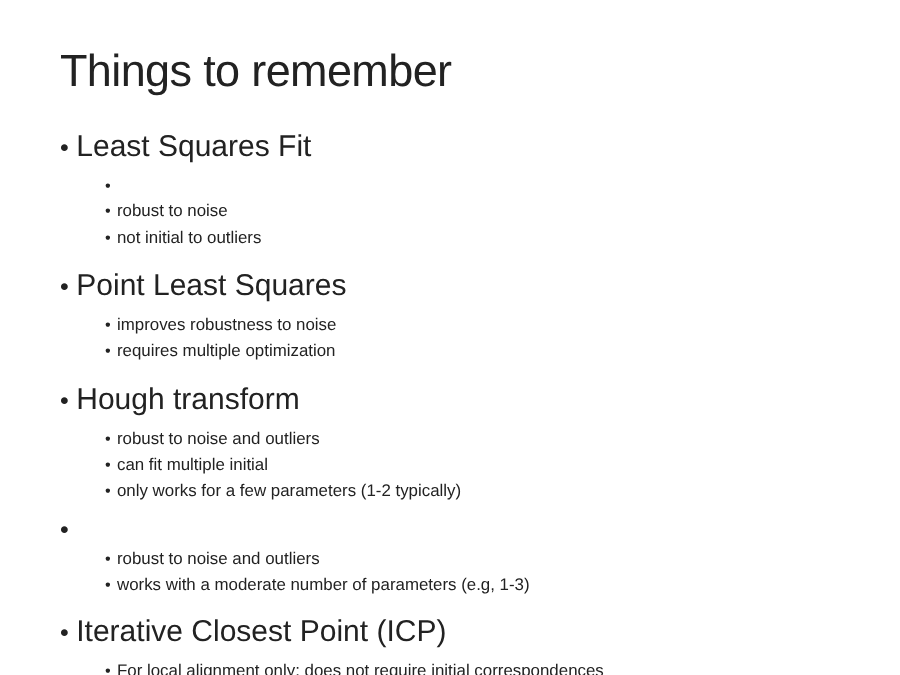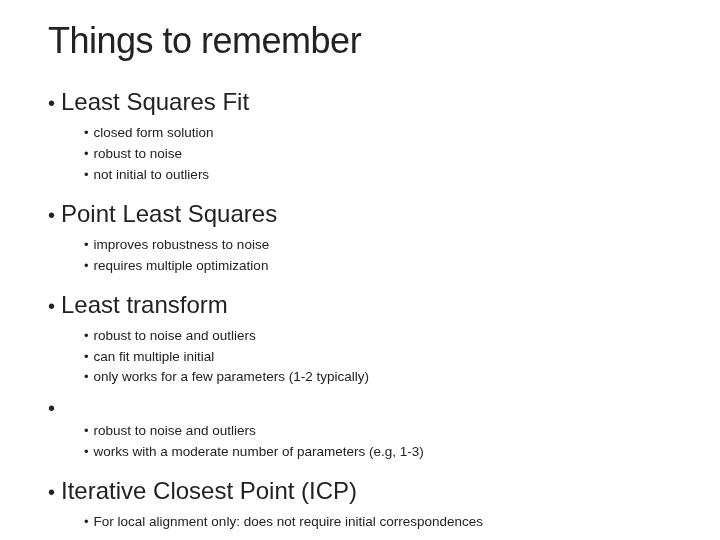--- a/index.html
+++ b/index.html
@@ -13,21 +13,21 @@
       height: 540px;
       background: #ffffff;
       font-family: 'Segoe UI', Arial, sans-serif;
       color: #222222;
       overflow: hidden;
     }
 
     .slide {
       width: 720px;
       height: 508px;
-      padding: 20px 48px 30px 48px;
+      padding: 36px 48px 30px 48px;
     }
 
     .title {
       font-size: 36px;
       font-weight: 300;
       margin-bottom: 22px;
       letter-spacing: -0.5px;
     }
 
     .content {
@@ -85,21 +85,20 @@
   <div class="title">Things to remember</div>
   <div class="content" id="content-area">
   <div class="main-item">
         <div class="main-bullet">
           <span class="main-bullet-dot">•</span>
           <span class="main-bullet-text">Least Squares Fit</span>
         </div>
         <div class="sub-items">
           <div class="sub-item">
             <span class="sub-dot">•</span>
-            <span class="sub-text">closed form solution</span>
           </div>
           <div class="sub-item">
             <span class="sub-dot">•</span>
             <span class="sub-text">robust to noise</span>
           </div>
           <div class="sub-item">
             <span class="sub-dot">•</span>
             <span class="sub-text">not initial to outliers</span>
           </div>
         </div>
@@ -116,21 +115,21 @@
           </div>
           <div class="sub-item">
             <span class="sub-dot">•</span>
             <span class="sub-text">requires multiple optimization</span>
           </div>
         </div>
       </div>
       <div class="main-item">
         <div class="main-bullet">
           <span class="main-bullet-dot">•</span>
-          <span class="main-bullet-text">Least transform</span>
+          <span class="main-bullet-text">Hough transform</span>
         </div>
         <div class="sub-items">
           <div class="sub-item">
             <span class="sub-dot">•</span>
             <span class="sub-text">robust to noise and outliers</span>
           </div>
           <div class="sub-item">
             <span class="sub-dot">•</span>
             <span class="sub-text">can fit multiple initial</span>
           </div>

